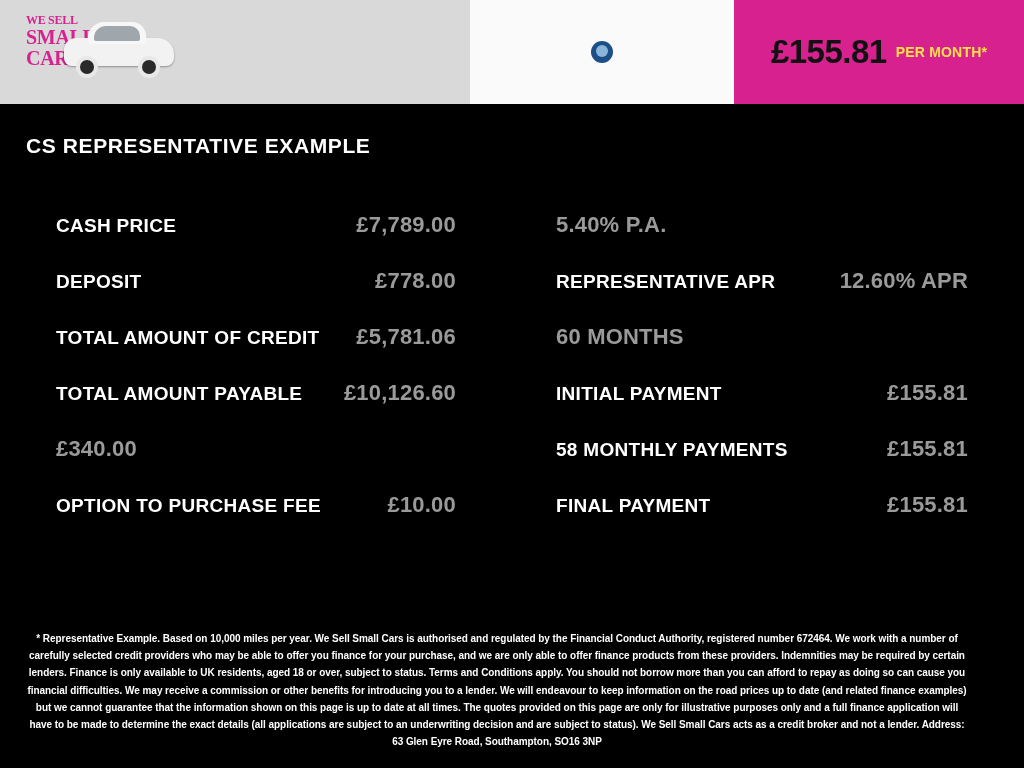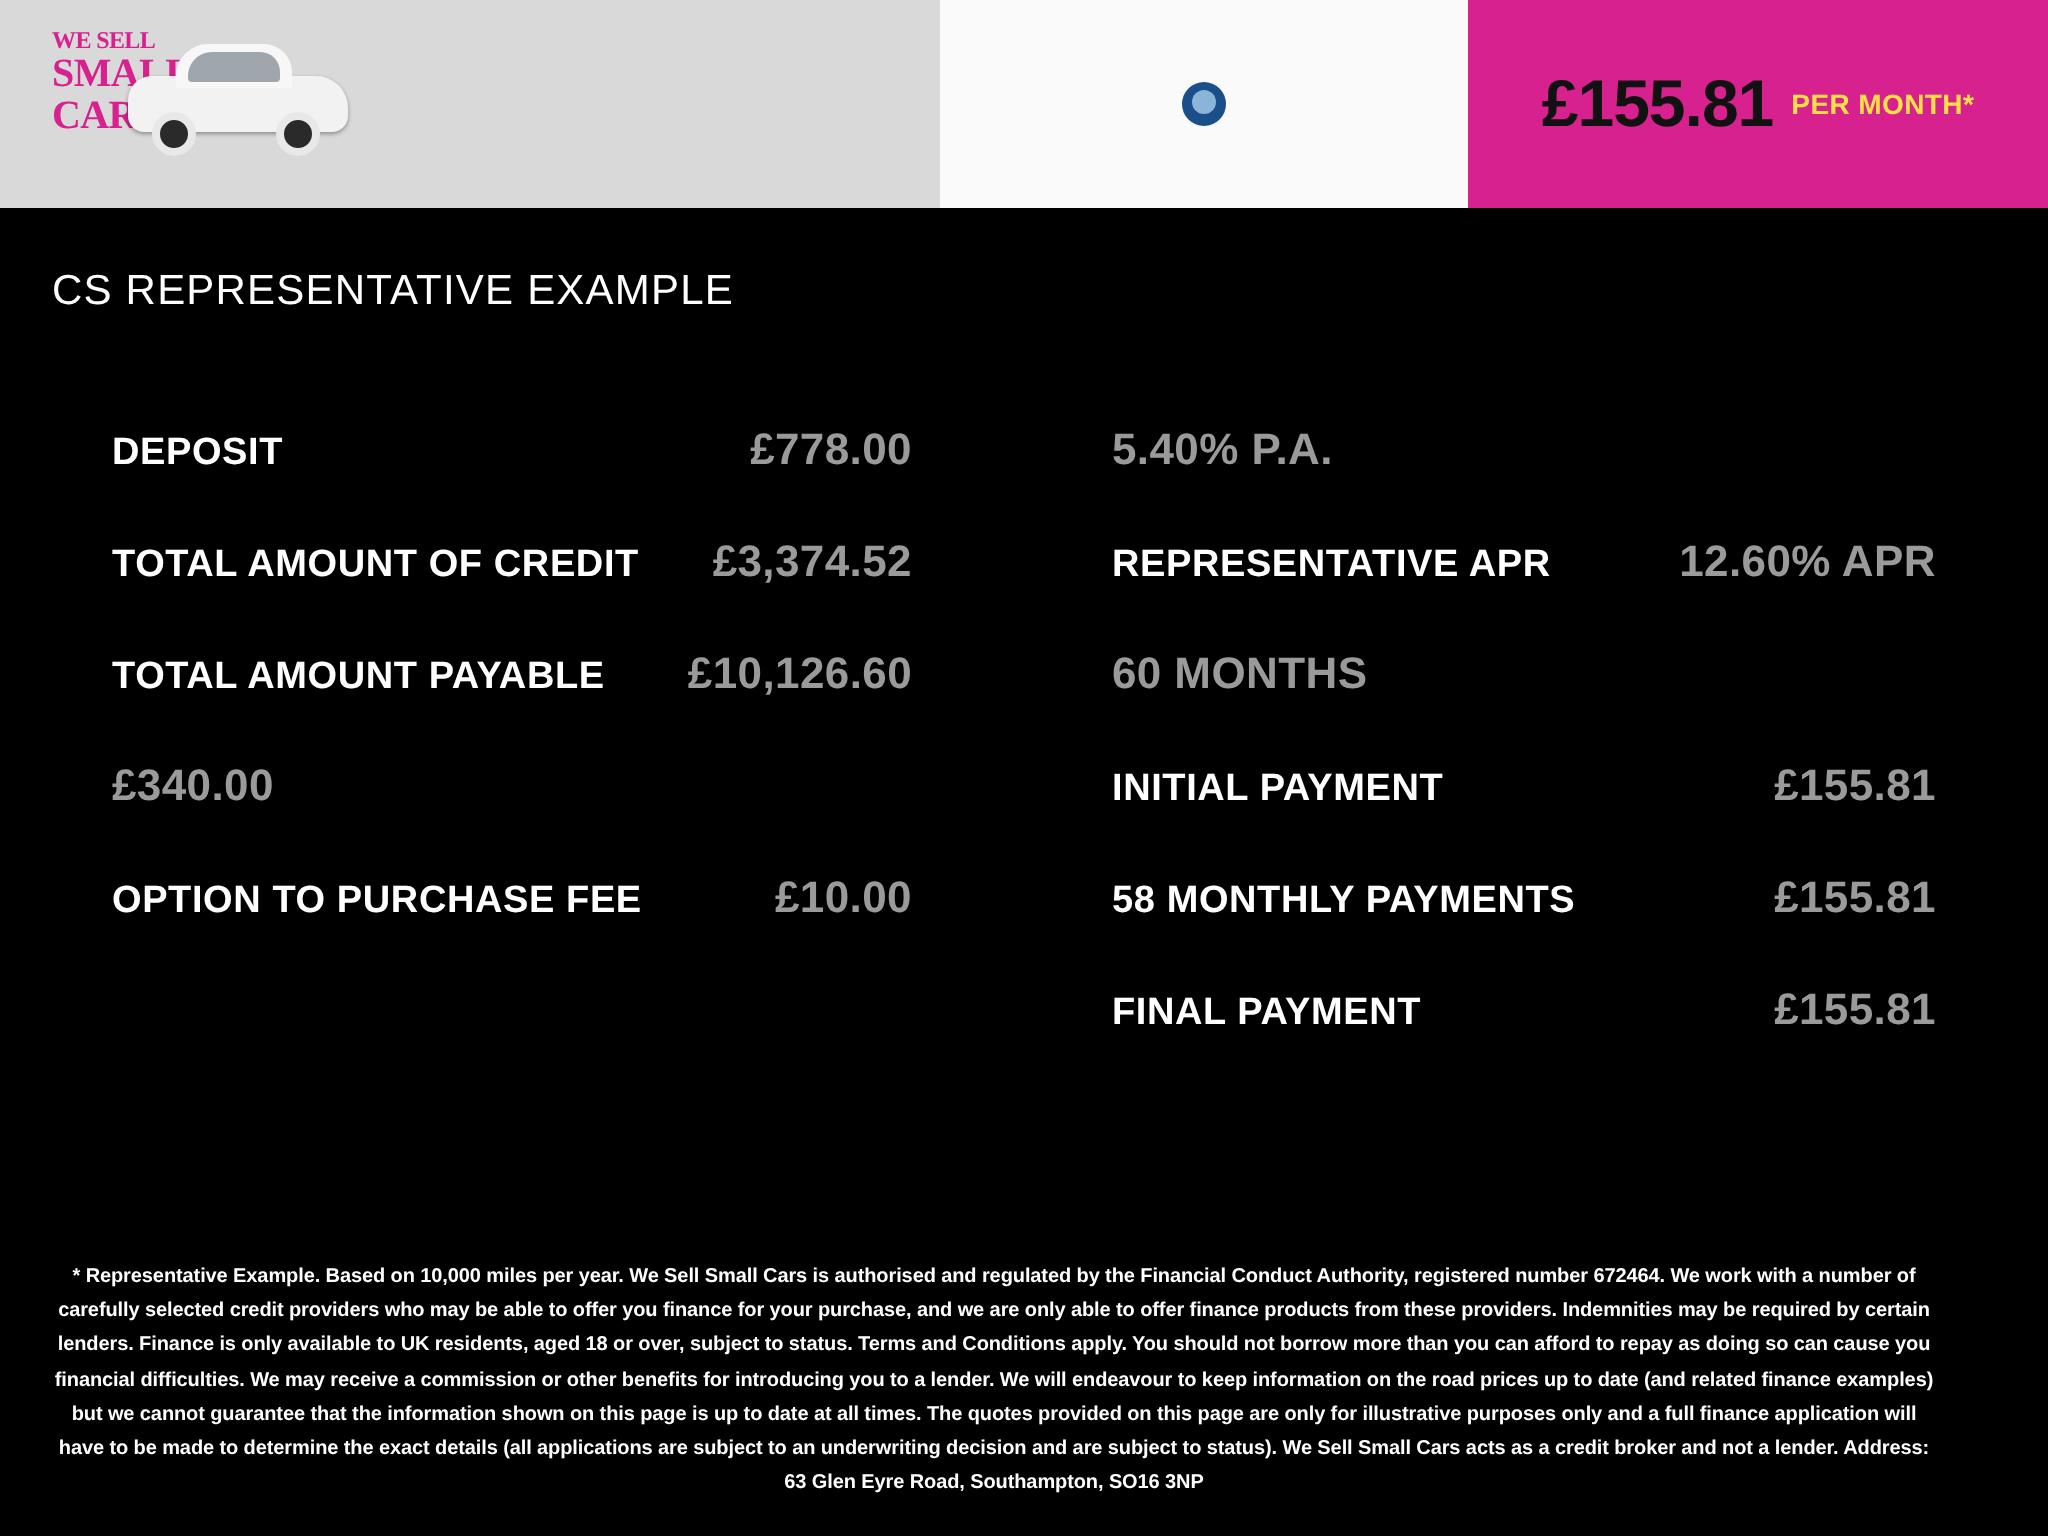--- a/index.html
+++ b/index.html
@@ -161,21 +161,21 @@
     color: #fde047;
     letter-spacing: .2px;
   }
 
   
   .title {
     position: absolute;
     left: 26px;
     top: 134px;
     font-size: 21px;
-    font-weight: normal;
+    font-weight: bold;
     color: #ffffff;
     letter-spacing: .6px;
   }
 
   
   .grid {
     position: absolute;
     left: 0;
     top: 212px;
     width: 1024px;
@@ -258,26 +258,30 @@
       <span class="price-period">PER MONTH*</span>
     </div>
   </div>
 
   <div class="title">CS REPRESENTATIVE EXAMPLE</div>
 
   <div class="grid">
 
     <div class="col left">
       <div class="row">
+        <span class="row-label">CASH PRICE</span>
+        <span class="row-value">£7,789.00</span>
+      </div>
+      <div class="row">
         <span class="row-label">DEPOSIT</span>
         <span class="row-value">£778.00</span>
       </div>
       <div class="row">
         <span class="row-label">TOTAL AMOUNT OF CREDIT</span>
-        <span class="row-value">£3,374.52</span>
+        <span class="row-value">£5,781.06</span>
       </div>
       <div class="row">
         <span class="row-label">TOTAL AMOUNT PAYABLE</span>
         <span class="row-value">£10,126.60</span>
       </div>
       <div class="row">
         <span class="row-value">£340.00</span>
       </div>
       <div class="row">
         <span class="row-label">OPTION TO PURCHASE FEE</span>

